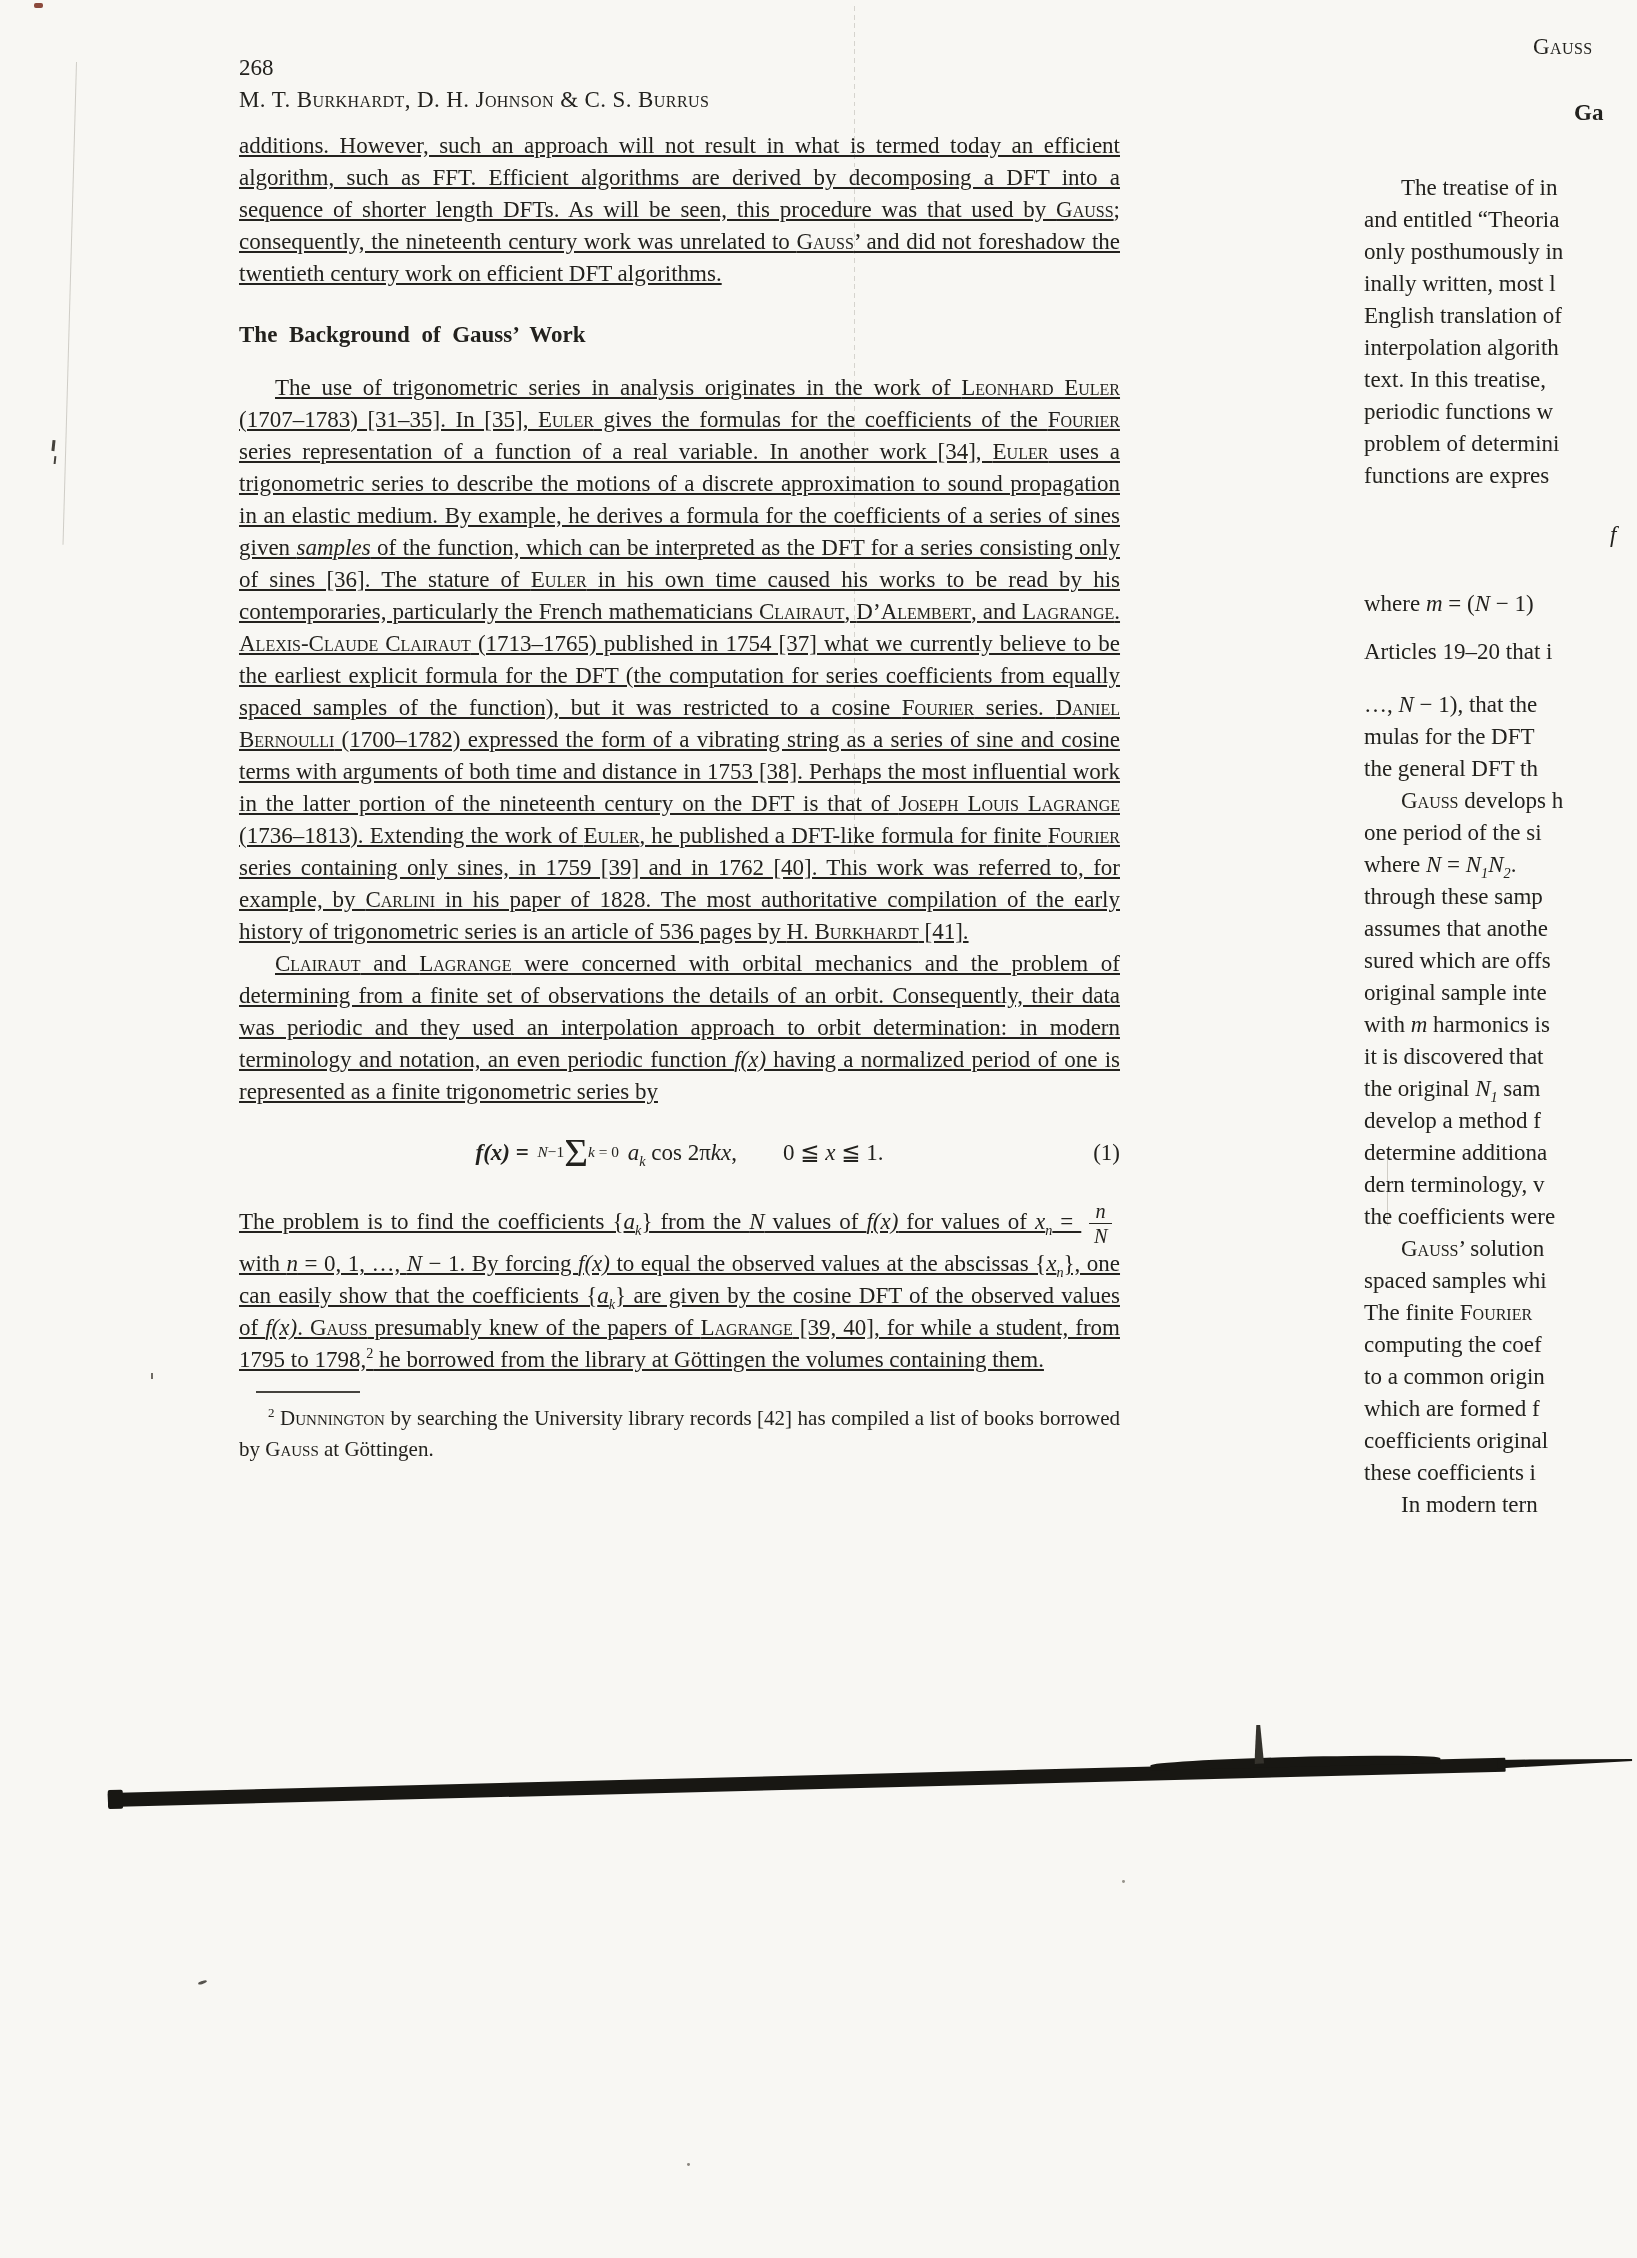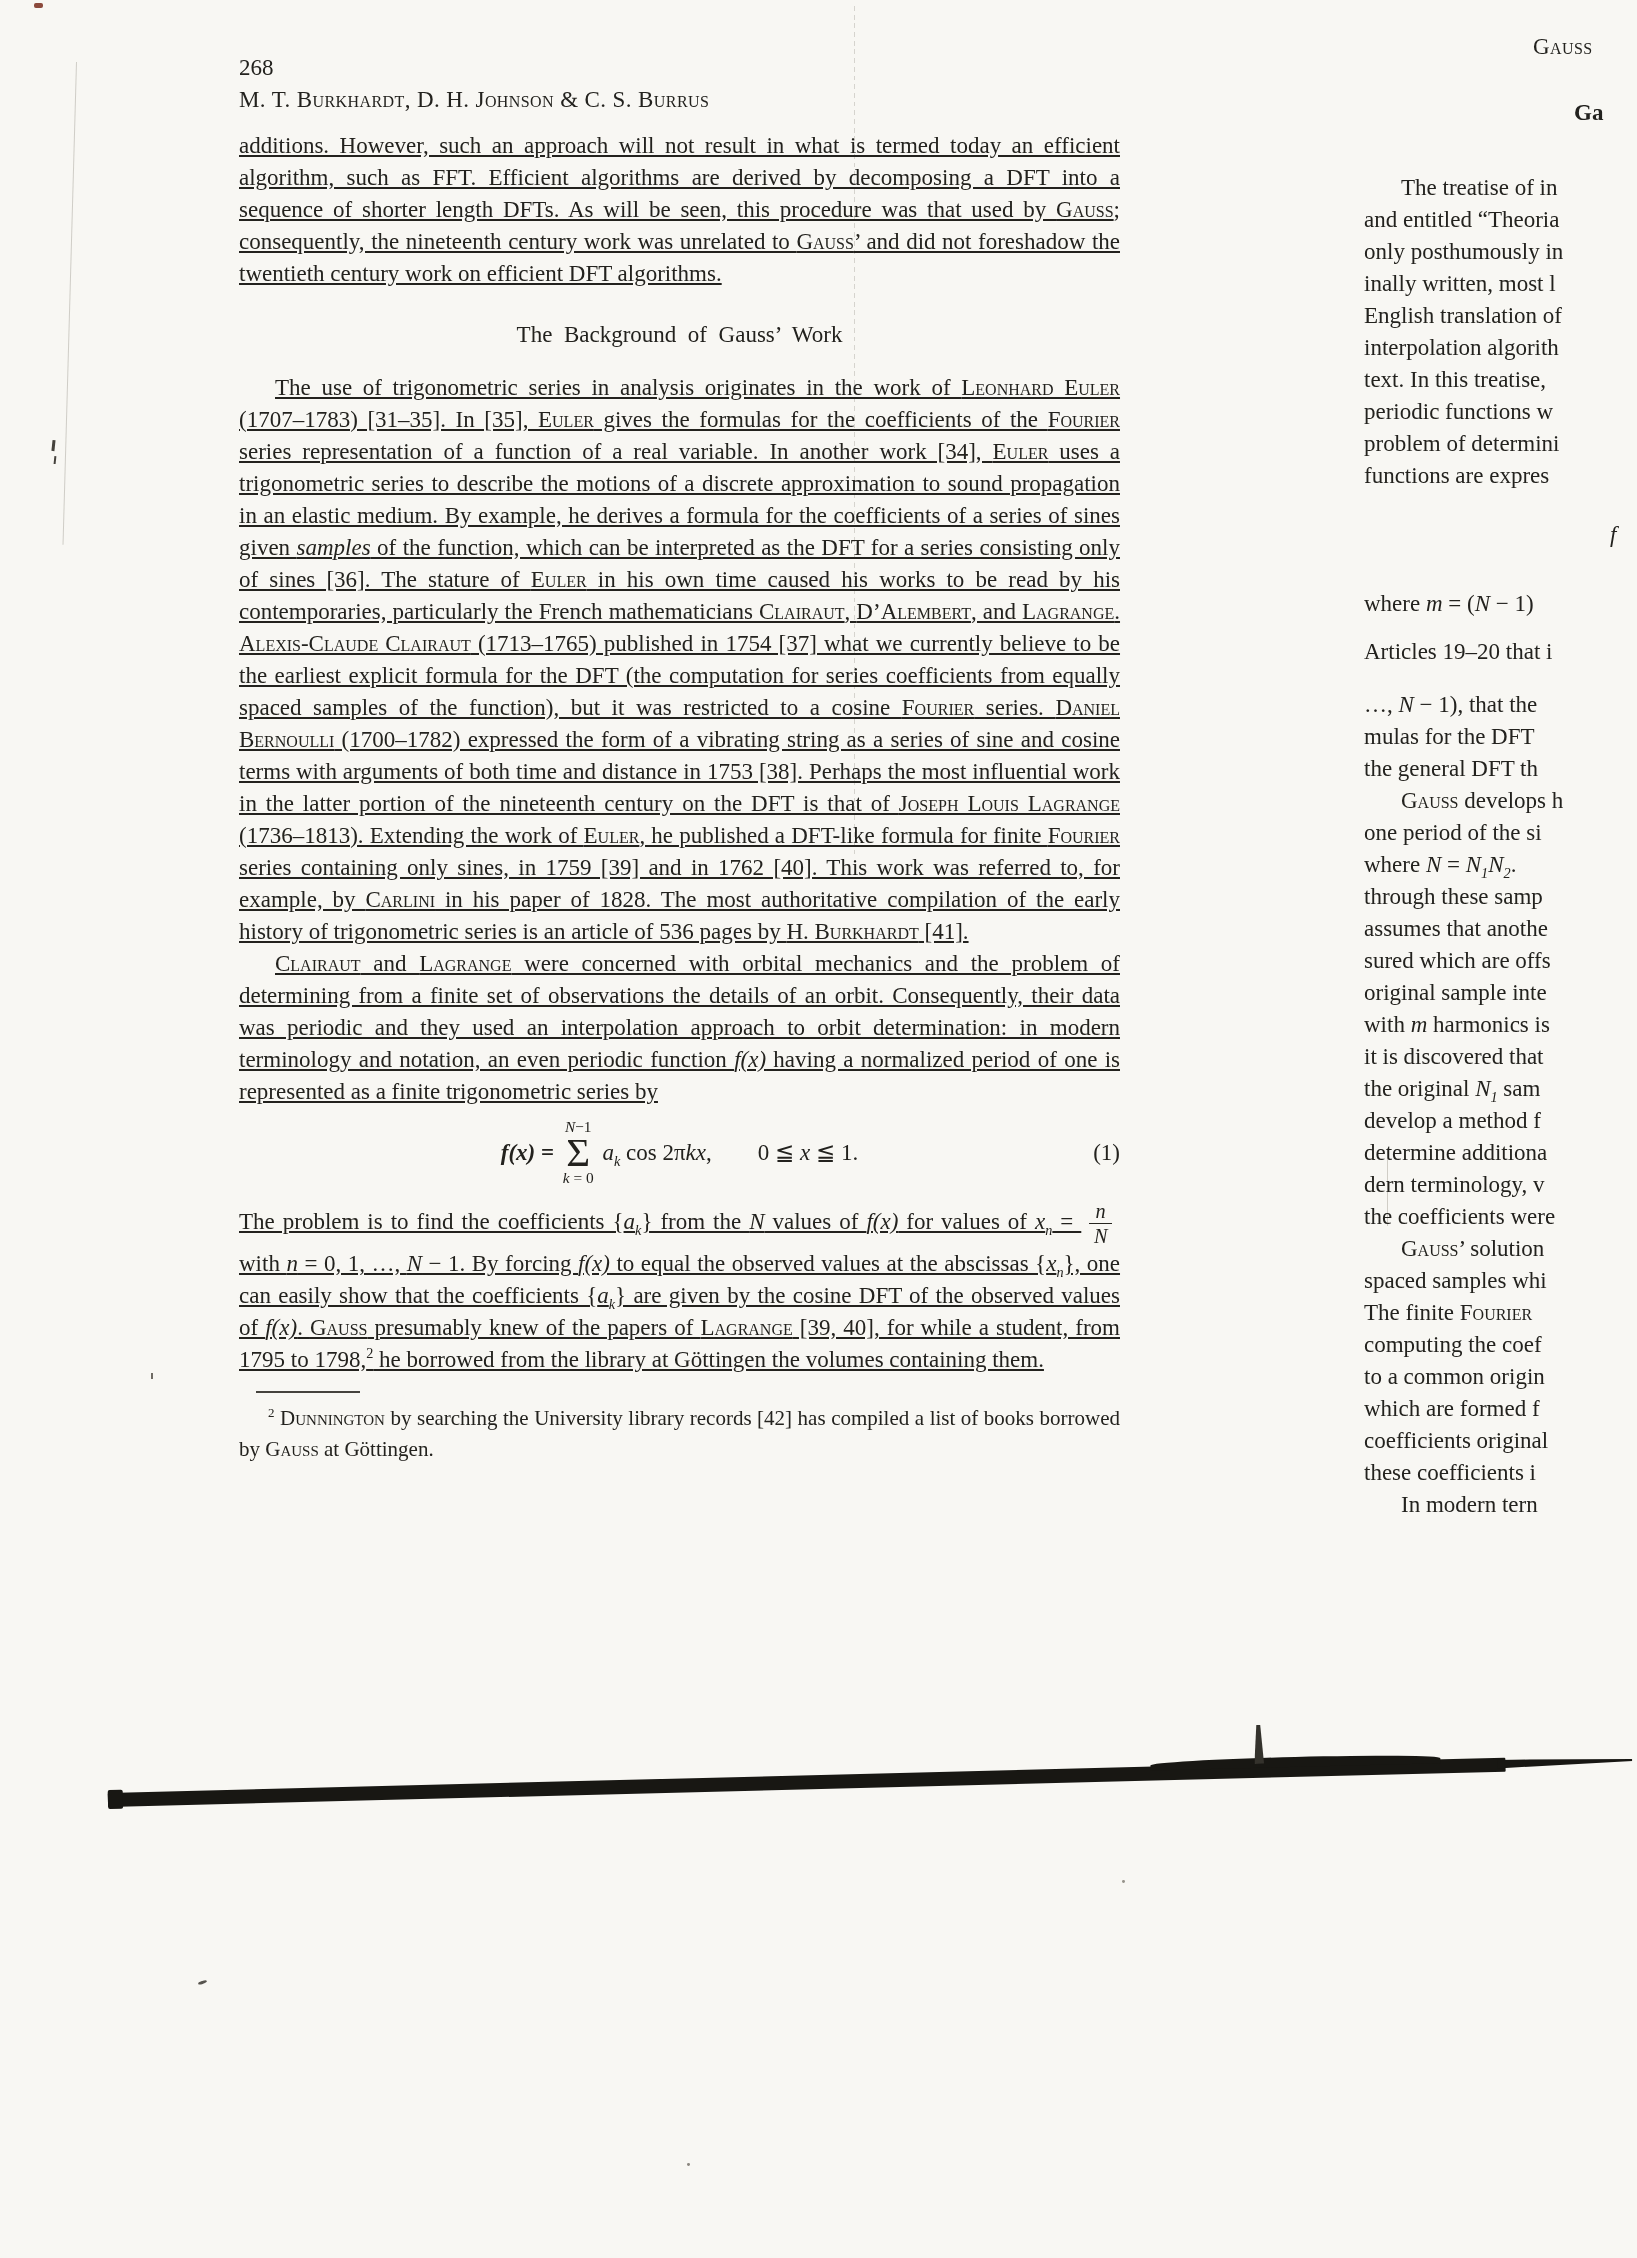--- a/index.html
+++ b/index.html
@@ -18,28 +18,28 @@
   .fnum{font-style:italic;padding:0 6.8px 1px;border-bottom:1.9px solid #26251f;}
   .fden{font-style:italic;padding:1px 6.8px 0;}
   
   .left-page{position:absolute;left:239px;top:52px;width:881px;}
   .page-header{display:flex;align-items:baseline;font-size:23px;line-height:32px;flex-direction:column;}
   .page-number{min-width:68px;}
   .running-title{flex:1;text-align:center;letter-spacing:0.4px;}
   .para{margin:0;font-size:23px;line-height:32px;text-align:justify;text-decoration:underline;}
   .para.indent{text-indent:36px;}
   .p1{margin-top:13.5px;}
-  .section-heading{margin:29px 0 0 0;text-align:center;font-size:23px;font-weight:normal;
+  .section-heading{margin:29px 0 0 0;text-align:left;font-size:23px;font-weight:bold;
                    line-height:32px;word-spacing:5.8px;}
   .p2{margin-top:21px;}
   .p3{margin-top:0;}
   .equation{position:relative;margin-top:9.7px;height:71px;display:flex;align-items:center;
             justify-content:center;font-size:23px;}
   .eq-lhs{font-style:normal;font-weight:bold;}
-  .sum{display:inline-flex;flex-direction:column;align-items:center;line-height:1;margin:0 8.7px;}
+  .sum{display:inline-flex;align-items:center;line-height:1;margin:0 8.7px;}
   .sum .lim{font-size:15.4px;line-height:16.4px;}
   .sigma{font-size:41px;line-height:35px;}
   .eq-cond{margin-left:46px;}
   .eq-number{position:absolute;right:0;top:50%;transform:translateY(-50%);}
   .p4{margin-top:11.6px;}
   .footnote-rule{width:104px;height:1.9px;background:#45433d;margin:15.4px 0 0 17.4px;}
   .footnote{margin:9.7px 0 0 0;font-size:21px;line-height:31px;text-align:justify;text-indent:29px;}
   
   .right-header{position:absolute;left:1533px;top:31px;font-size:23px;line-height:32px;
                 font-variant:small-caps;letter-spacing:0.4px;white-space:nowrap;}

